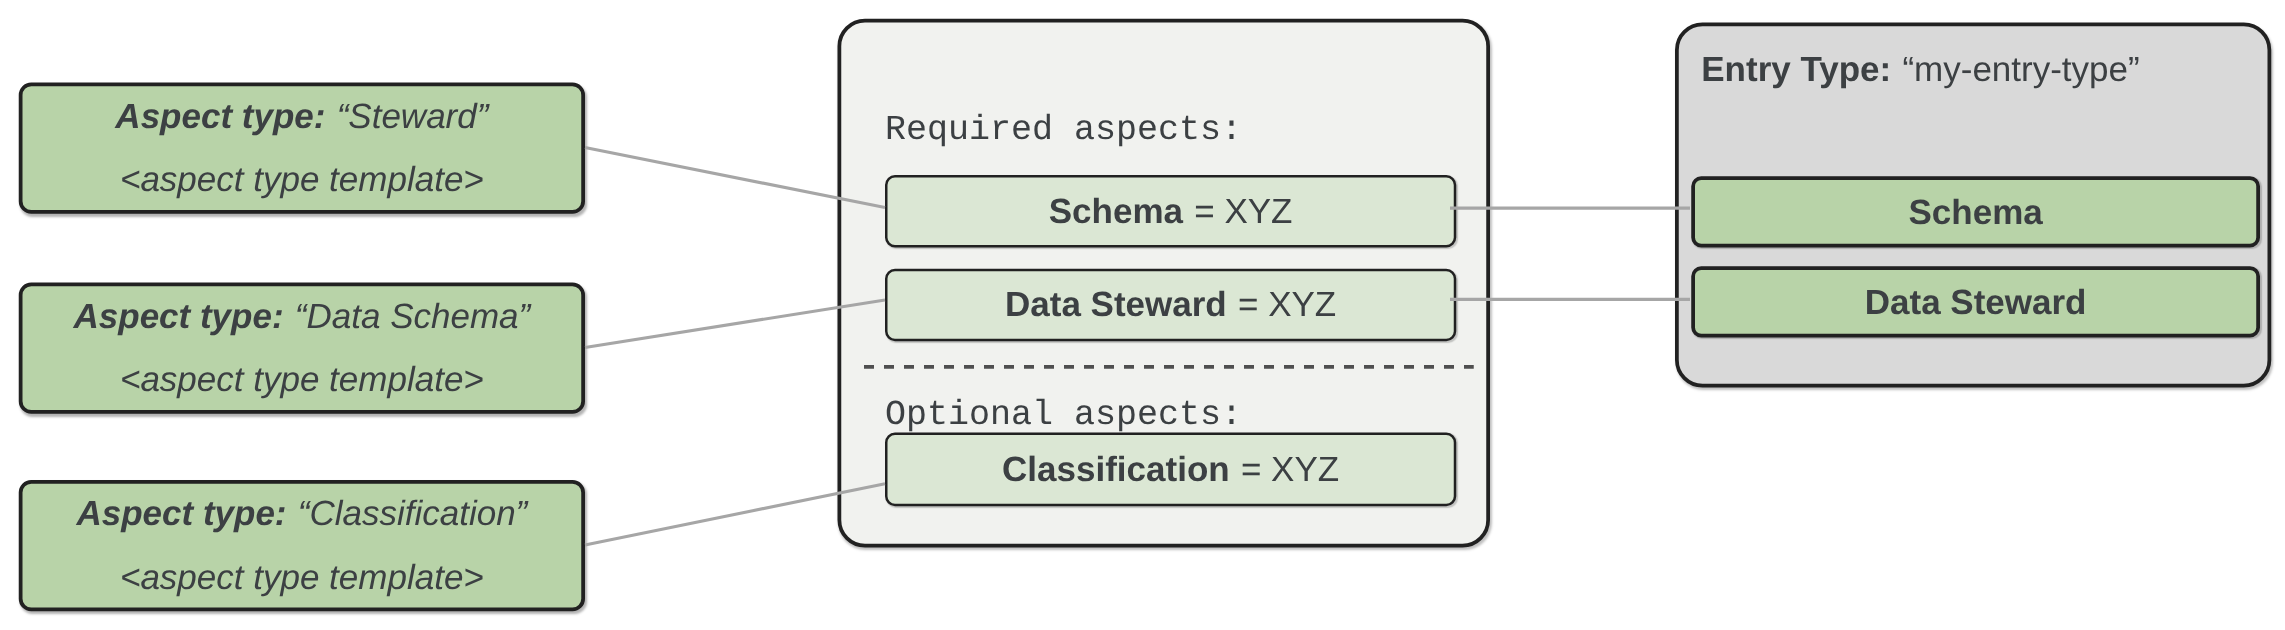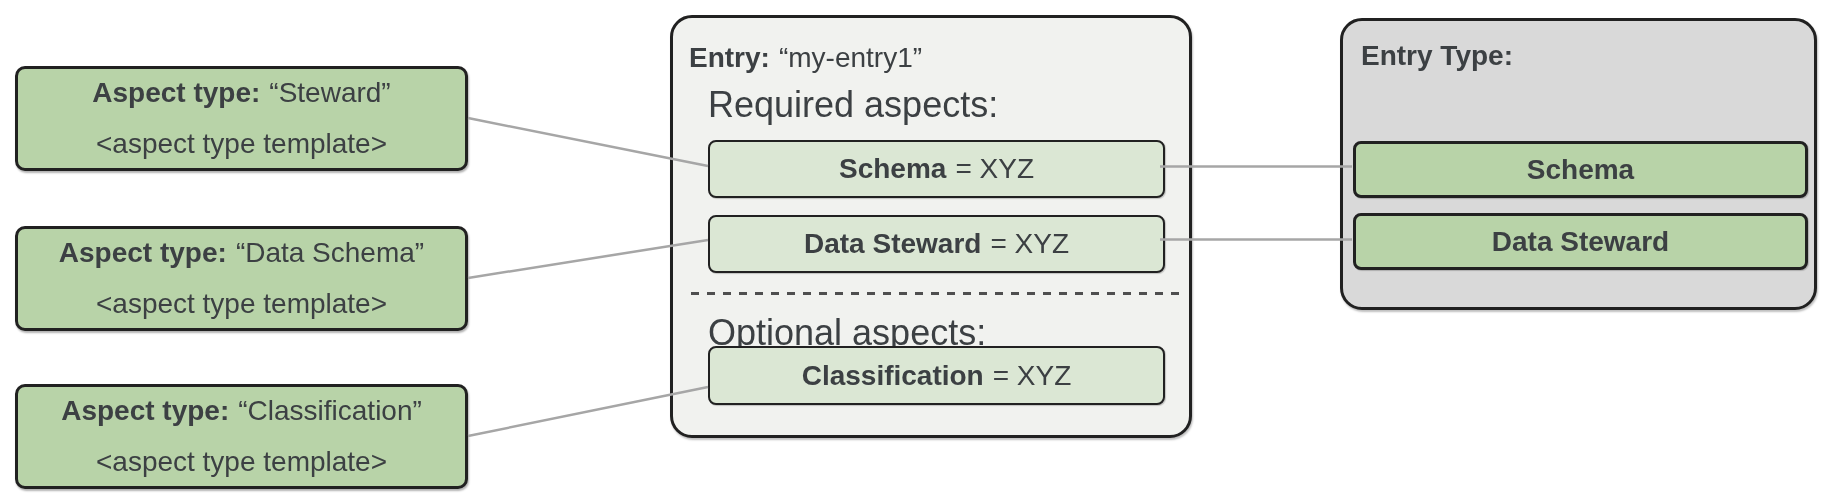--- a/index.html
+++ b/index.html
@@ -41,20 +41,21 @@
     box-shadow: 1px 2px 2px rgba(0,0,0,0.30);
     display: flex;
     flex-direction: column;
     justify-content: space-between;
     align-items: center;
     padding: 8px 10px;
     font-size: 28px;
     line-height: 32px;
     z-index: 2;
     white-space: nowrap;
+    font-style: italic;
   }
   .aspect-box .titleline { display: flex; gap: 9px; }
 
   
   #entry-box {
     position: absolute;
     left: 670px; top: 15px;
     width: 522px; height: 423px;
     box-sizing: border-box;
     background: var(--entry-bg, #f1f2ef);
@@ -68,23 +69,24 @@
     left: 16px; top: 23px;
     font-size: 28px;
     line-height: 34px;
     white-space: nowrap;
     display: flex;
     gap: 9px;
   }
   .section-label {
     position: absolute;
     left: 35px;
-    font-size: 36px;
+    font-size: 28px;
     line-height: 34px;
     white-space: nowrap;
+    font-family: Liberation Mono, monospace;
   }
   .aspect-pill {
     position: absolute;
     left: 35px;
     width: 457px;
     box-sizing: border-box;
     background: var(--aspect-light-green, #dbe7d4);
     border: 2.5px solid var(--border, #212121);
     border-radius: 8px;
     box-shadow: 1px 1px 1px rgba(0,0,0,0.20);
@@ -169,24 +171,20 @@
 
   <div class="aspect-box" style="top:384px">
     <div class="titleline">
       <span class="b">Aspect type:</span>
       <span class="v">“Classification”</span>
     </div>
     <div class="v">&lt;aspect type template&gt;</div>
   </div>
 
   <div id="entry-box">
-    <div class="box-title">
-      <span class="b">Entry:</span>
-      <span class="v">“my-entry1”</span>
-    </div>
 
     <div class="section-label" style="top:70px">Required aspects:</div>
 
     <div class="aspect-pill" style="top:122px;height:58px">
       <span class="b">Schema</span>
       <span class="v">= XYZ</span>
     </div>
 
     <div class="aspect-pill" style="top:197px;height:58px">
       <span class="b">Data Steward</span>
@@ -199,20 +197,21 @@
 
     <div class="aspect-pill" style="top:328px;height:59px">
       <span class="b">Classification</span>
       <span class="v">= XYZ</span>
     </div>
   </div>
 
   <div id="entry-type-box">
     <div class="box-title">
       <span class="b">Entry Type:</span>
+      <span class="v">“my-entry-type”</span>
     </div>
 
 
     <div class="type-pill" style="top:120px">Schema</div>
 
     <div class="type-pill" style="top:192px">Data Steward</div>
   </div>
 
 </div>
 

